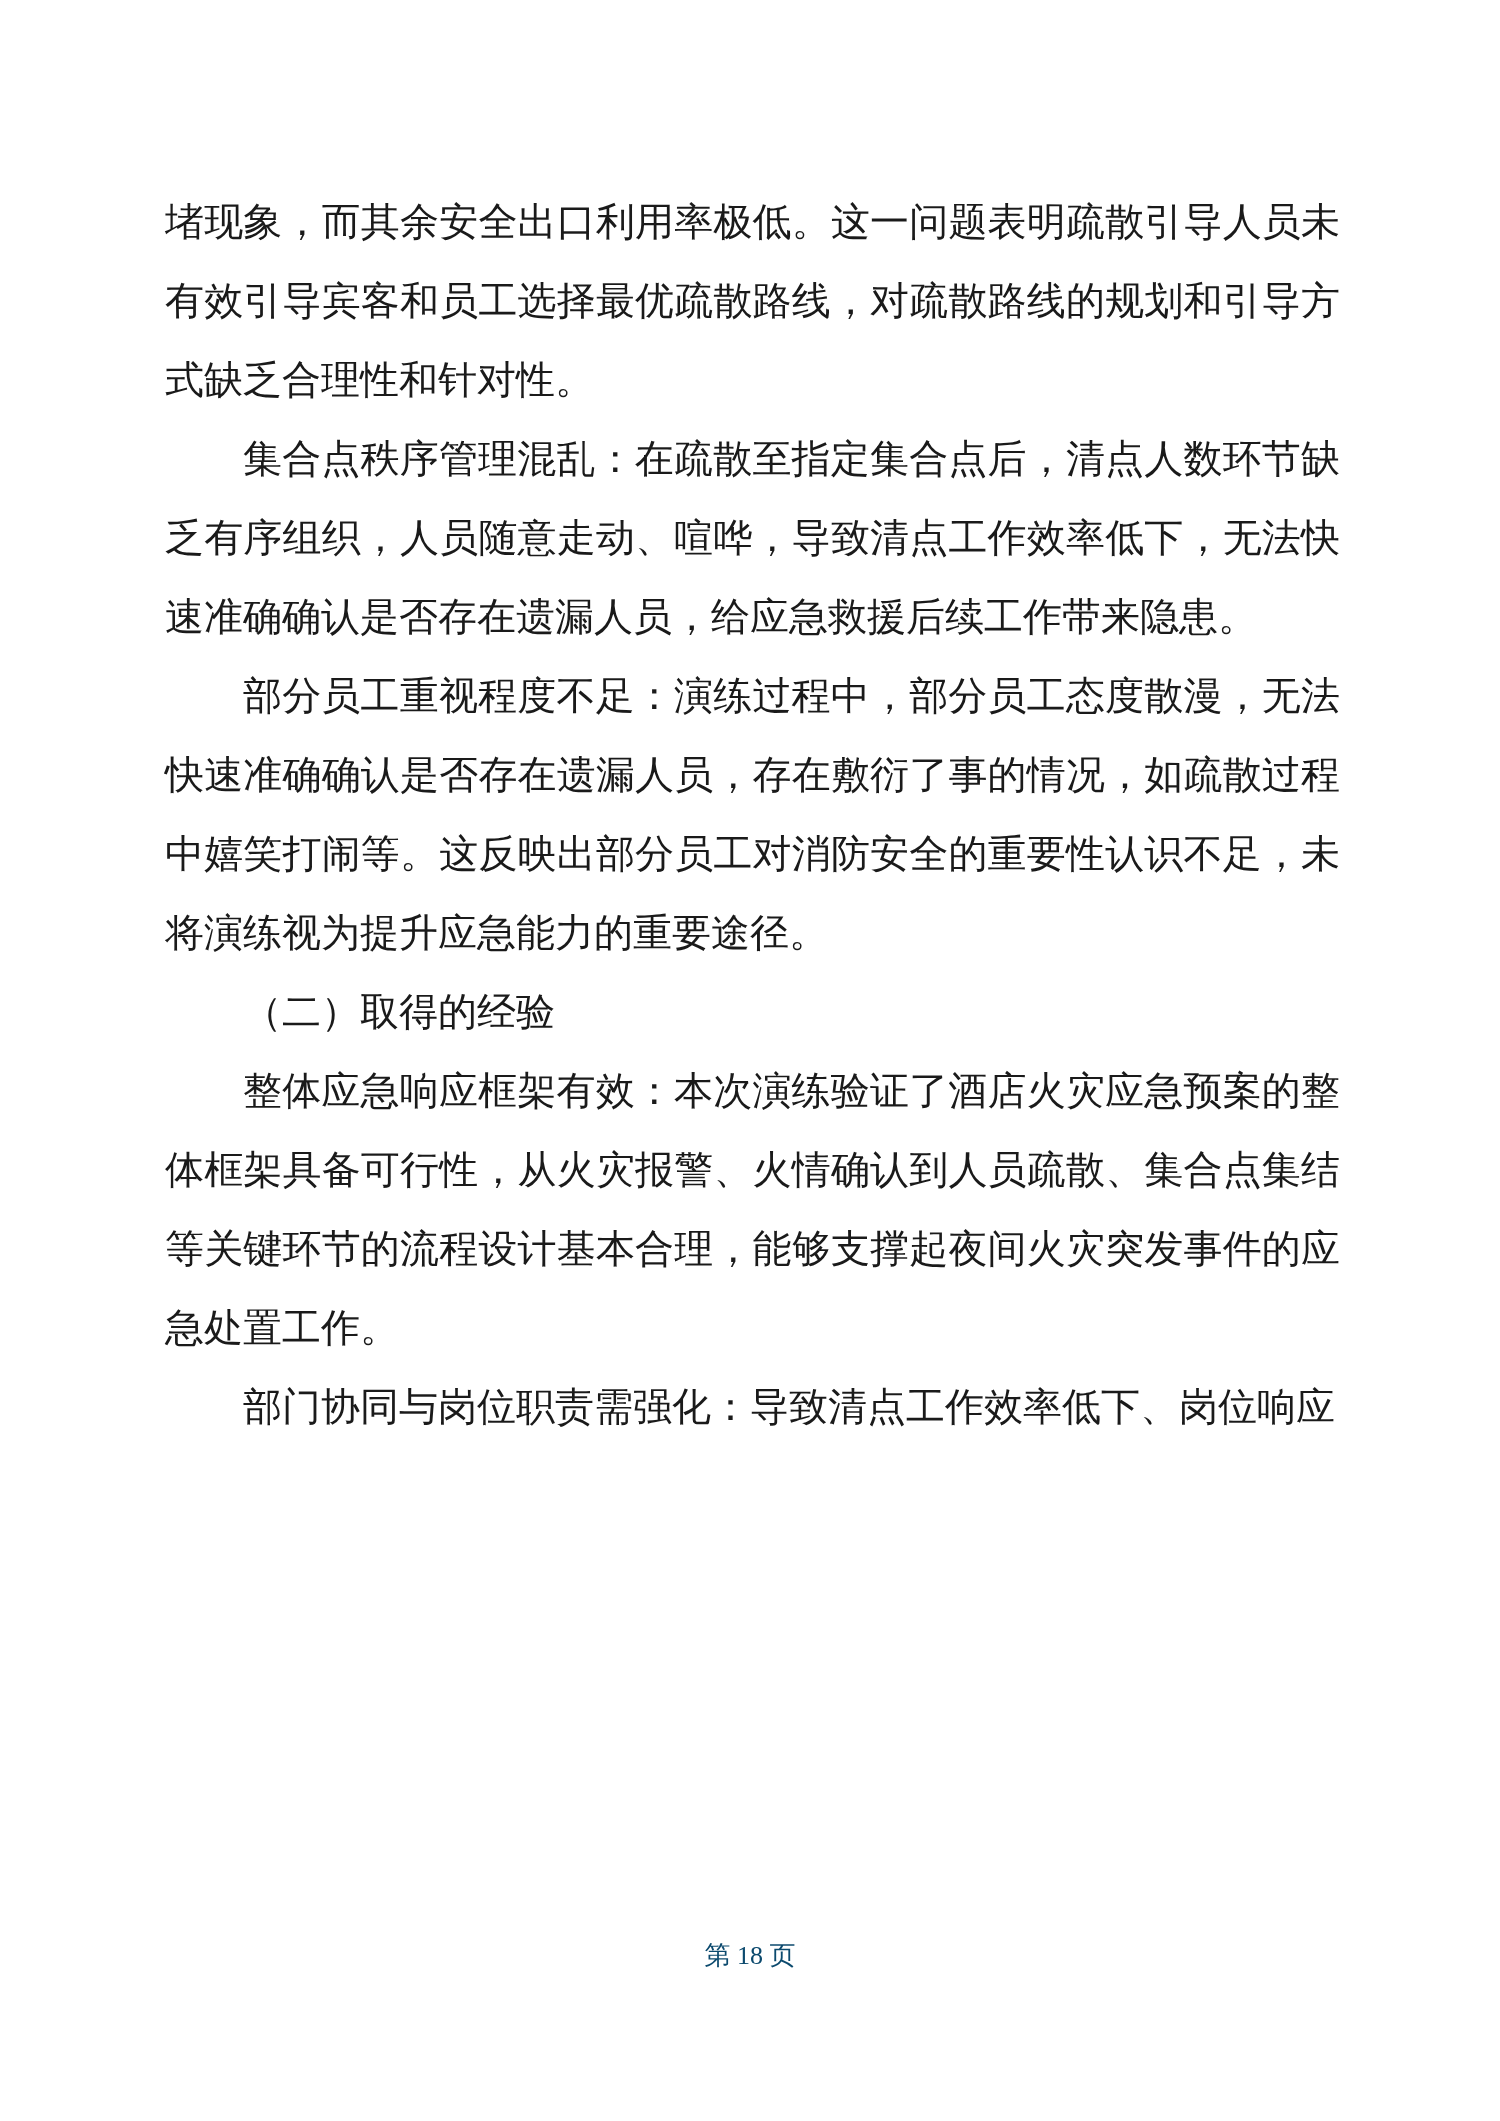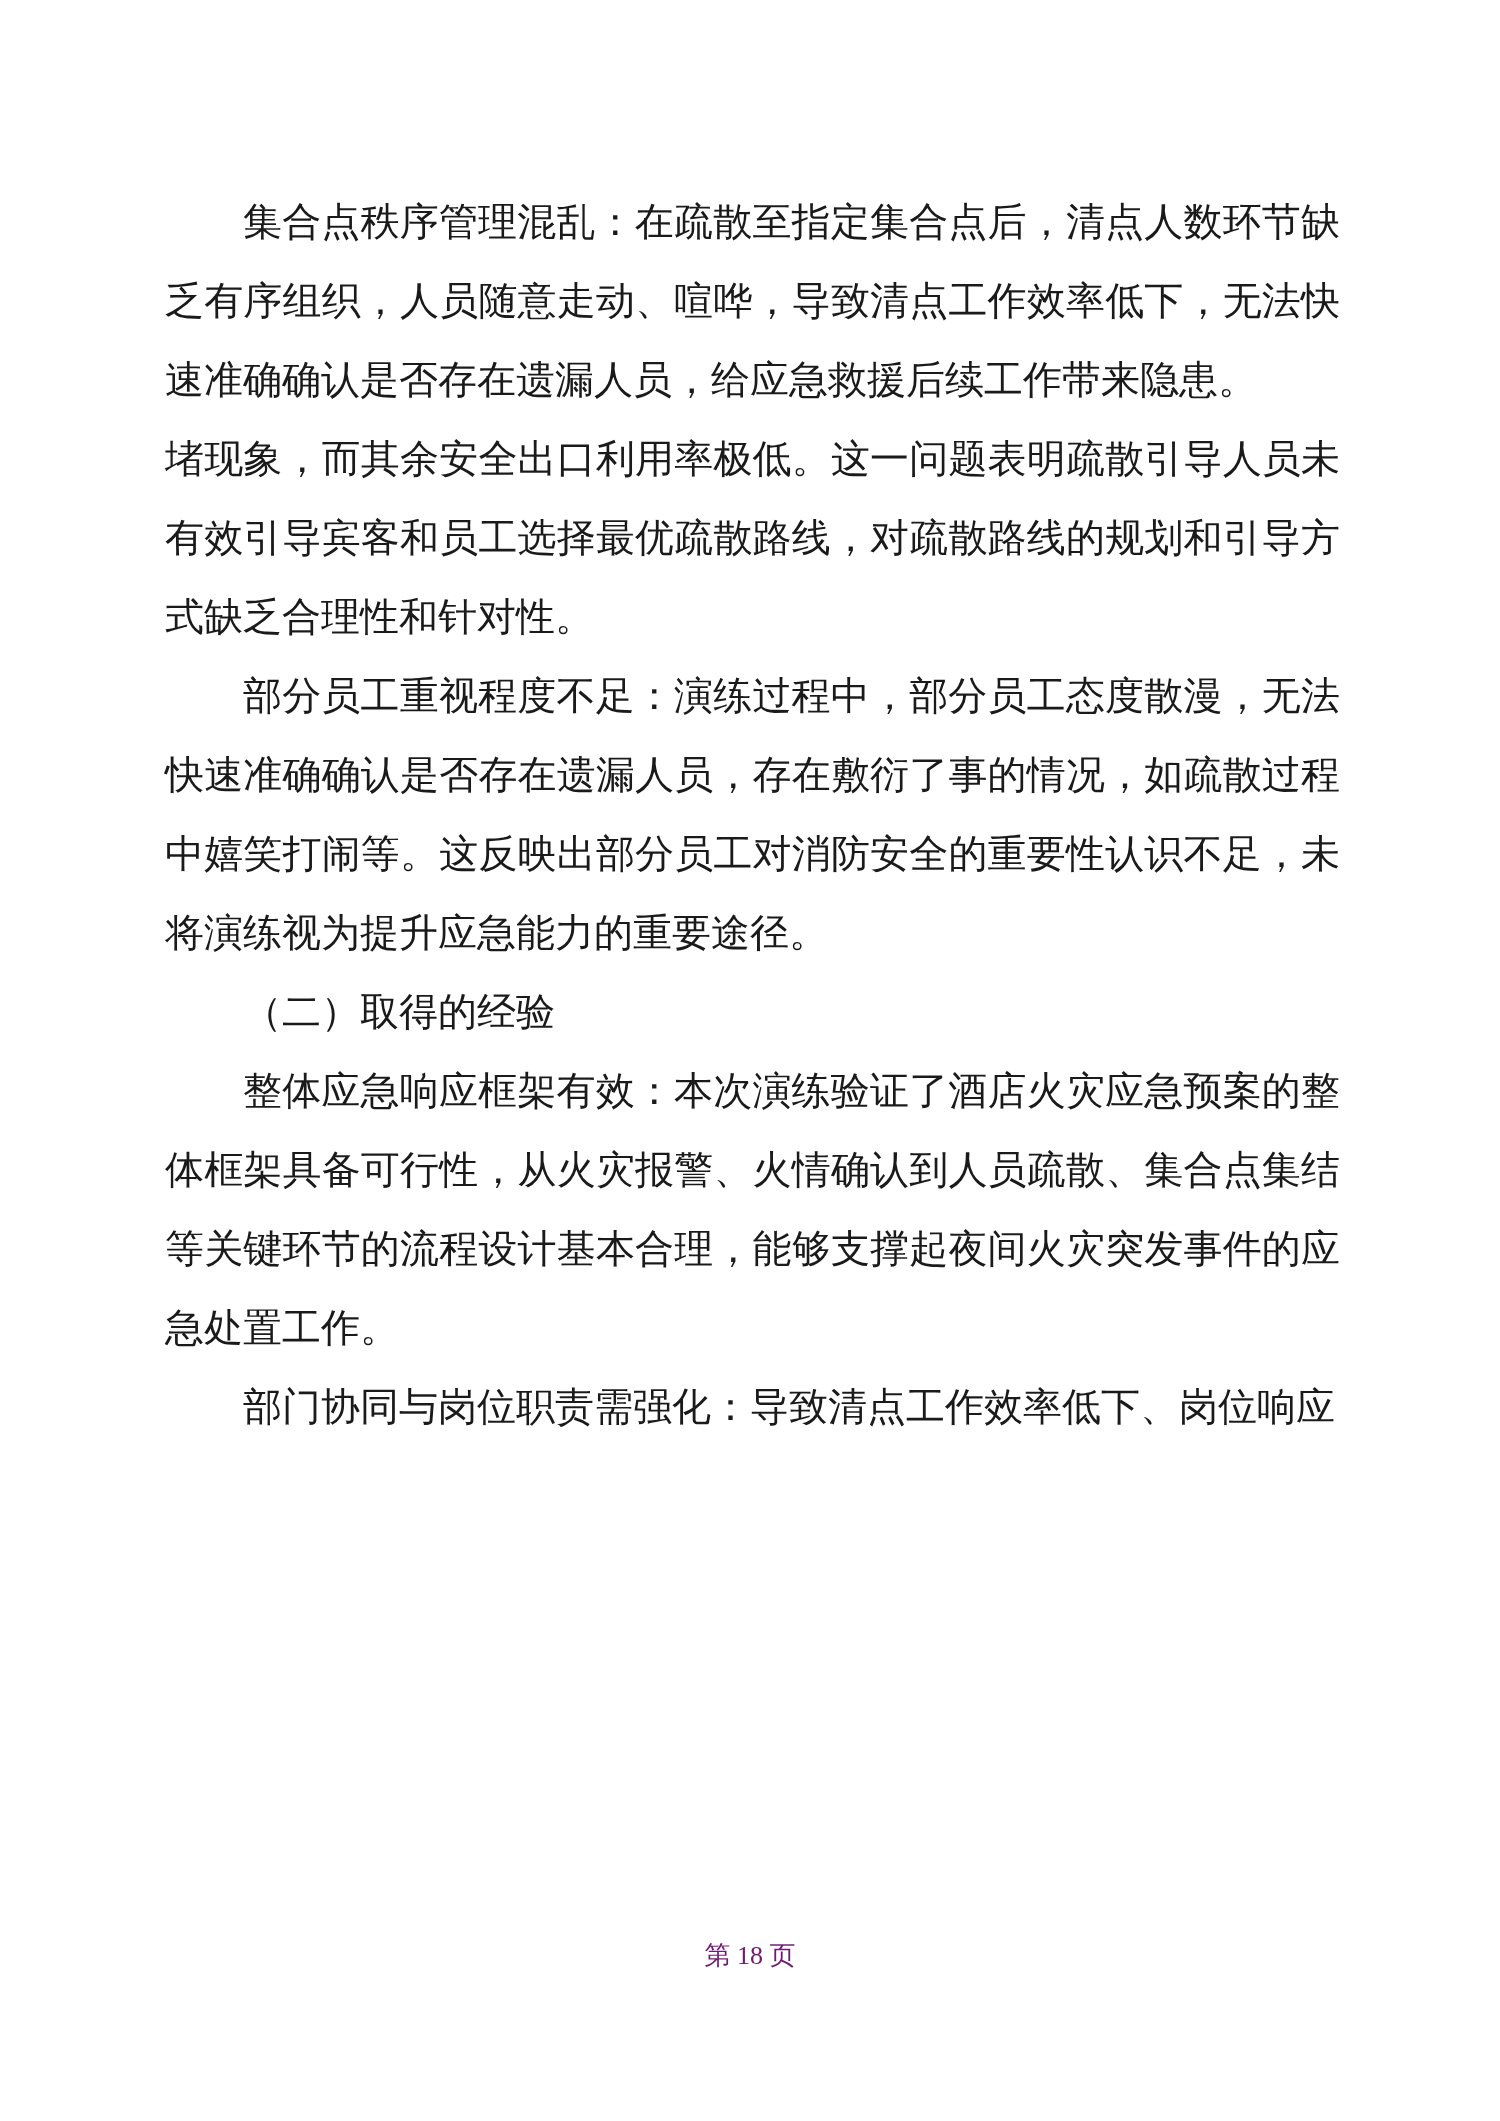--- a/index.html
+++ b/index.html
@@ -37,30 +37,30 @@
   }
   .footer {
     position: absolute;
     top: 1938px;
     left: 0;
     width: 100%;
     text-align: center;
   }
   .page-number {
     font-size: 26px;
-    color: #701a75;
+    color: #0c4a6e;
   }
 </style>
 </head>
 <body>
 
 <div class="page">
   <main class="content" id="content">
+      <div class="para">堵现象，而其余安全出口利用率极低。这一问题表明疏散引导人员未有效引导宾客和员工选择最优疏散路线，对疏散路线的规划和引导方式缺乏合理性和针对性。</div>
       <div class="para indent">集合点秩序管理混乱：在疏散至指定集合点后，清点人数环节缺乏有序组织，人员随意走动、喧哗，导致清点工作效率低下，无法快速准确确认是否存在遗漏人员，给应急救援后续工作带来隐患。</div>
-      <div class="para">堵现象，而其余安全出口利用率极低。这一问题表明疏散引导人员未有效引导宾客和员工选择最优疏散路线，对疏散路线的规划和引导方式缺乏合理性和针对性。</div>
       <div class="para indent">部分员工重视程度不足：演练过程中，部分员工态度散漫，无法快速准确确认是否存在遗漏人员，存在敷衍了事的情况，如疏散过程中嬉笑打闹等。这反映出部分员工对消防安全的重要性认识不足，未将演练视为提升应急能力的重要途径。</div>
       <div class="para indent">（二）取得的经验</div>
       <div class="para indent">整体应急响应框架有效：本次演练验证了酒店火灾应急预案的整体框架具备可行性，从火灾报警、火情确认到人员疏散、集合点集结等关键环节的流程设计基本合理，能够支撑起夜间火灾突发事件的应急处置工作。</div>
       <div class="para indent">部门协同与岗位职责需强化：导致清点工作效率低下、岗位响应</div>
     </main>
   <footer class="footer">
     <span class="page-number">第 18 页</span>
   </footer>
 </div>
 

